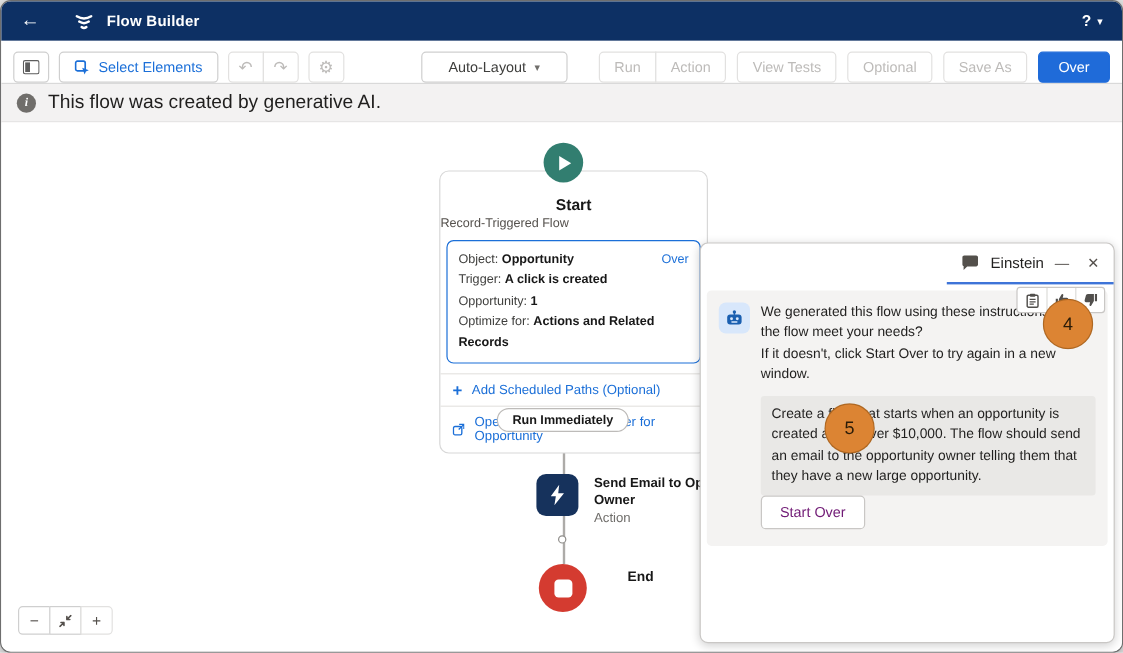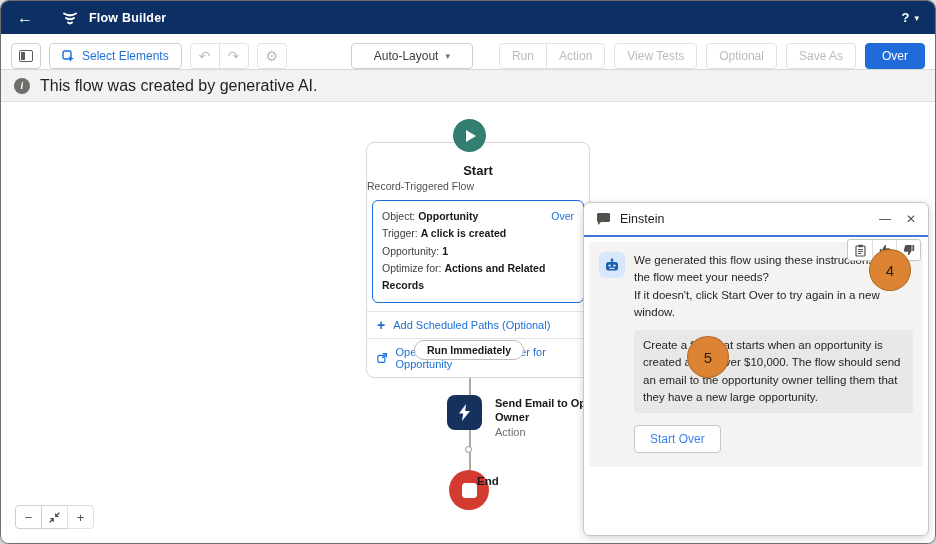--- a/index.html
+++ b/index.html
@@ -107,30 +107,30 @@
   }
   .action-label { position: absolute; left: 494px; top: 294px; font-size: 11px; line-height: 1.3; white-space: nowrap; z-index: 1; }
   .action-label .t { font-weight: bold; color: #181818; }
   .action-label .sub { color: #706e6b; font-weight: normal; }
 
   .end-circle {
     position: absolute; left: 448px; top: 368px; width: 40px; height: 40px; border-radius: 50%;
     background: #d43b30; display: flex; align-items: center; justify-content: center; cursor: pointer; z-index: 1;
   }
   .end-circle .sq { width: 15px; height: 15px; background: #fff; border-radius: 3.5px; }
-  .end-label { position: absolute; left: 476px; top: 373px; font-size: 11.5px; font-weight: bold; color: #181818; z-index: 1; }
+  .end-label { position: absolute; left: 522px; top: 373px; font-size: 11.5px; font-weight: bold; color: #181818; z-index: 1; }
 
   .zoom-ctrl { position: absolute; left: 14px; top: 403px; display: inline-flex; }
   .zoom-ctrl .btn { width: 27px; height: 24px; padding: 0; color: #54504c; font-size: 13px; }
 
   
   .panel {
     position: absolute; left: 582px; top: 100px; width: 346px; height: 334px; background: #fff;
     border: 1px solid #c9c7c5; border-radius: 7px; box-shadow: 0 2px 8px rgba(0,0,0,.18);
-    z-index: 5; display: flex; flex-direction: column;
+    z-index: 5; display: flex; flex-direction: column; align-items: flex-end;
   }
   .panel-header {
     height: 34px; display: flex; align-items: center; padding: 0 12px; gap: 9px;
     border-bottom: 2px solid #3e74d8; flex: none;
   }
   .panel-title { font-size: 12.5px; color: #201f1e; }
   .panel-win { margin-left: auto; display: flex; align-items: center; gap: 15px; color: #54504c; }
   .panel-win span { cursor: pointer; font-size: 12px; }
   .panel-body { position: relative; padding: 5px; flex: 1; }
 
@@ -143,22 +143,22 @@
 
   .msg-block { background: #f4f3f2; border-radius: 4px; padding: 10px 10px 14px 10px; display: flex; gap: 9px; }
   .avatar {
     width: 26px; height: 26px; border-radius: 6px; background: #d8e7fb; flex: none;
     display: flex; align-items: center; justify-content: center;
   }
   .msg-col { font-size: 11.5px; color: #201f1e; line-height: 1.5; flex: 1; min-width: 0; }
   .msg-col p { margin: 0; }
   .instr-box { background: #e9e8e6; border-radius: 3px; padding: 7px 9px; margin-top: 9px; }
   .start-over {
-    margin-top: 12px; display: inline-block; background: #fff; border: 1px solid #c9c7c5;
-    border-radius: 4px; color: #3b82f6; font-size: 12px; padding: 6px 15px; cursor: pointer;
+    display: inline-block; background: #fff; border: 1px solid #c9c7c5;
+    border-radius: 4px; color: #701a75; font-size: 12px; padding: 6px 15px; cursor: pointer;
     font-family: "Liberation Sans", sans-serif;
   }
 
   
   .badge {
     position: absolute; width: 42px; height: 42px; border-radius: 50%; background: #dc8433;
     border: 1px solid rgba(90,50,0,.35); display: flex; align-items: center; justify-content: center;
     font-size: 15px; color: #2b1c08; z-index: 10;
   }
   .badge4 { left: 868px; top: 147px; }

